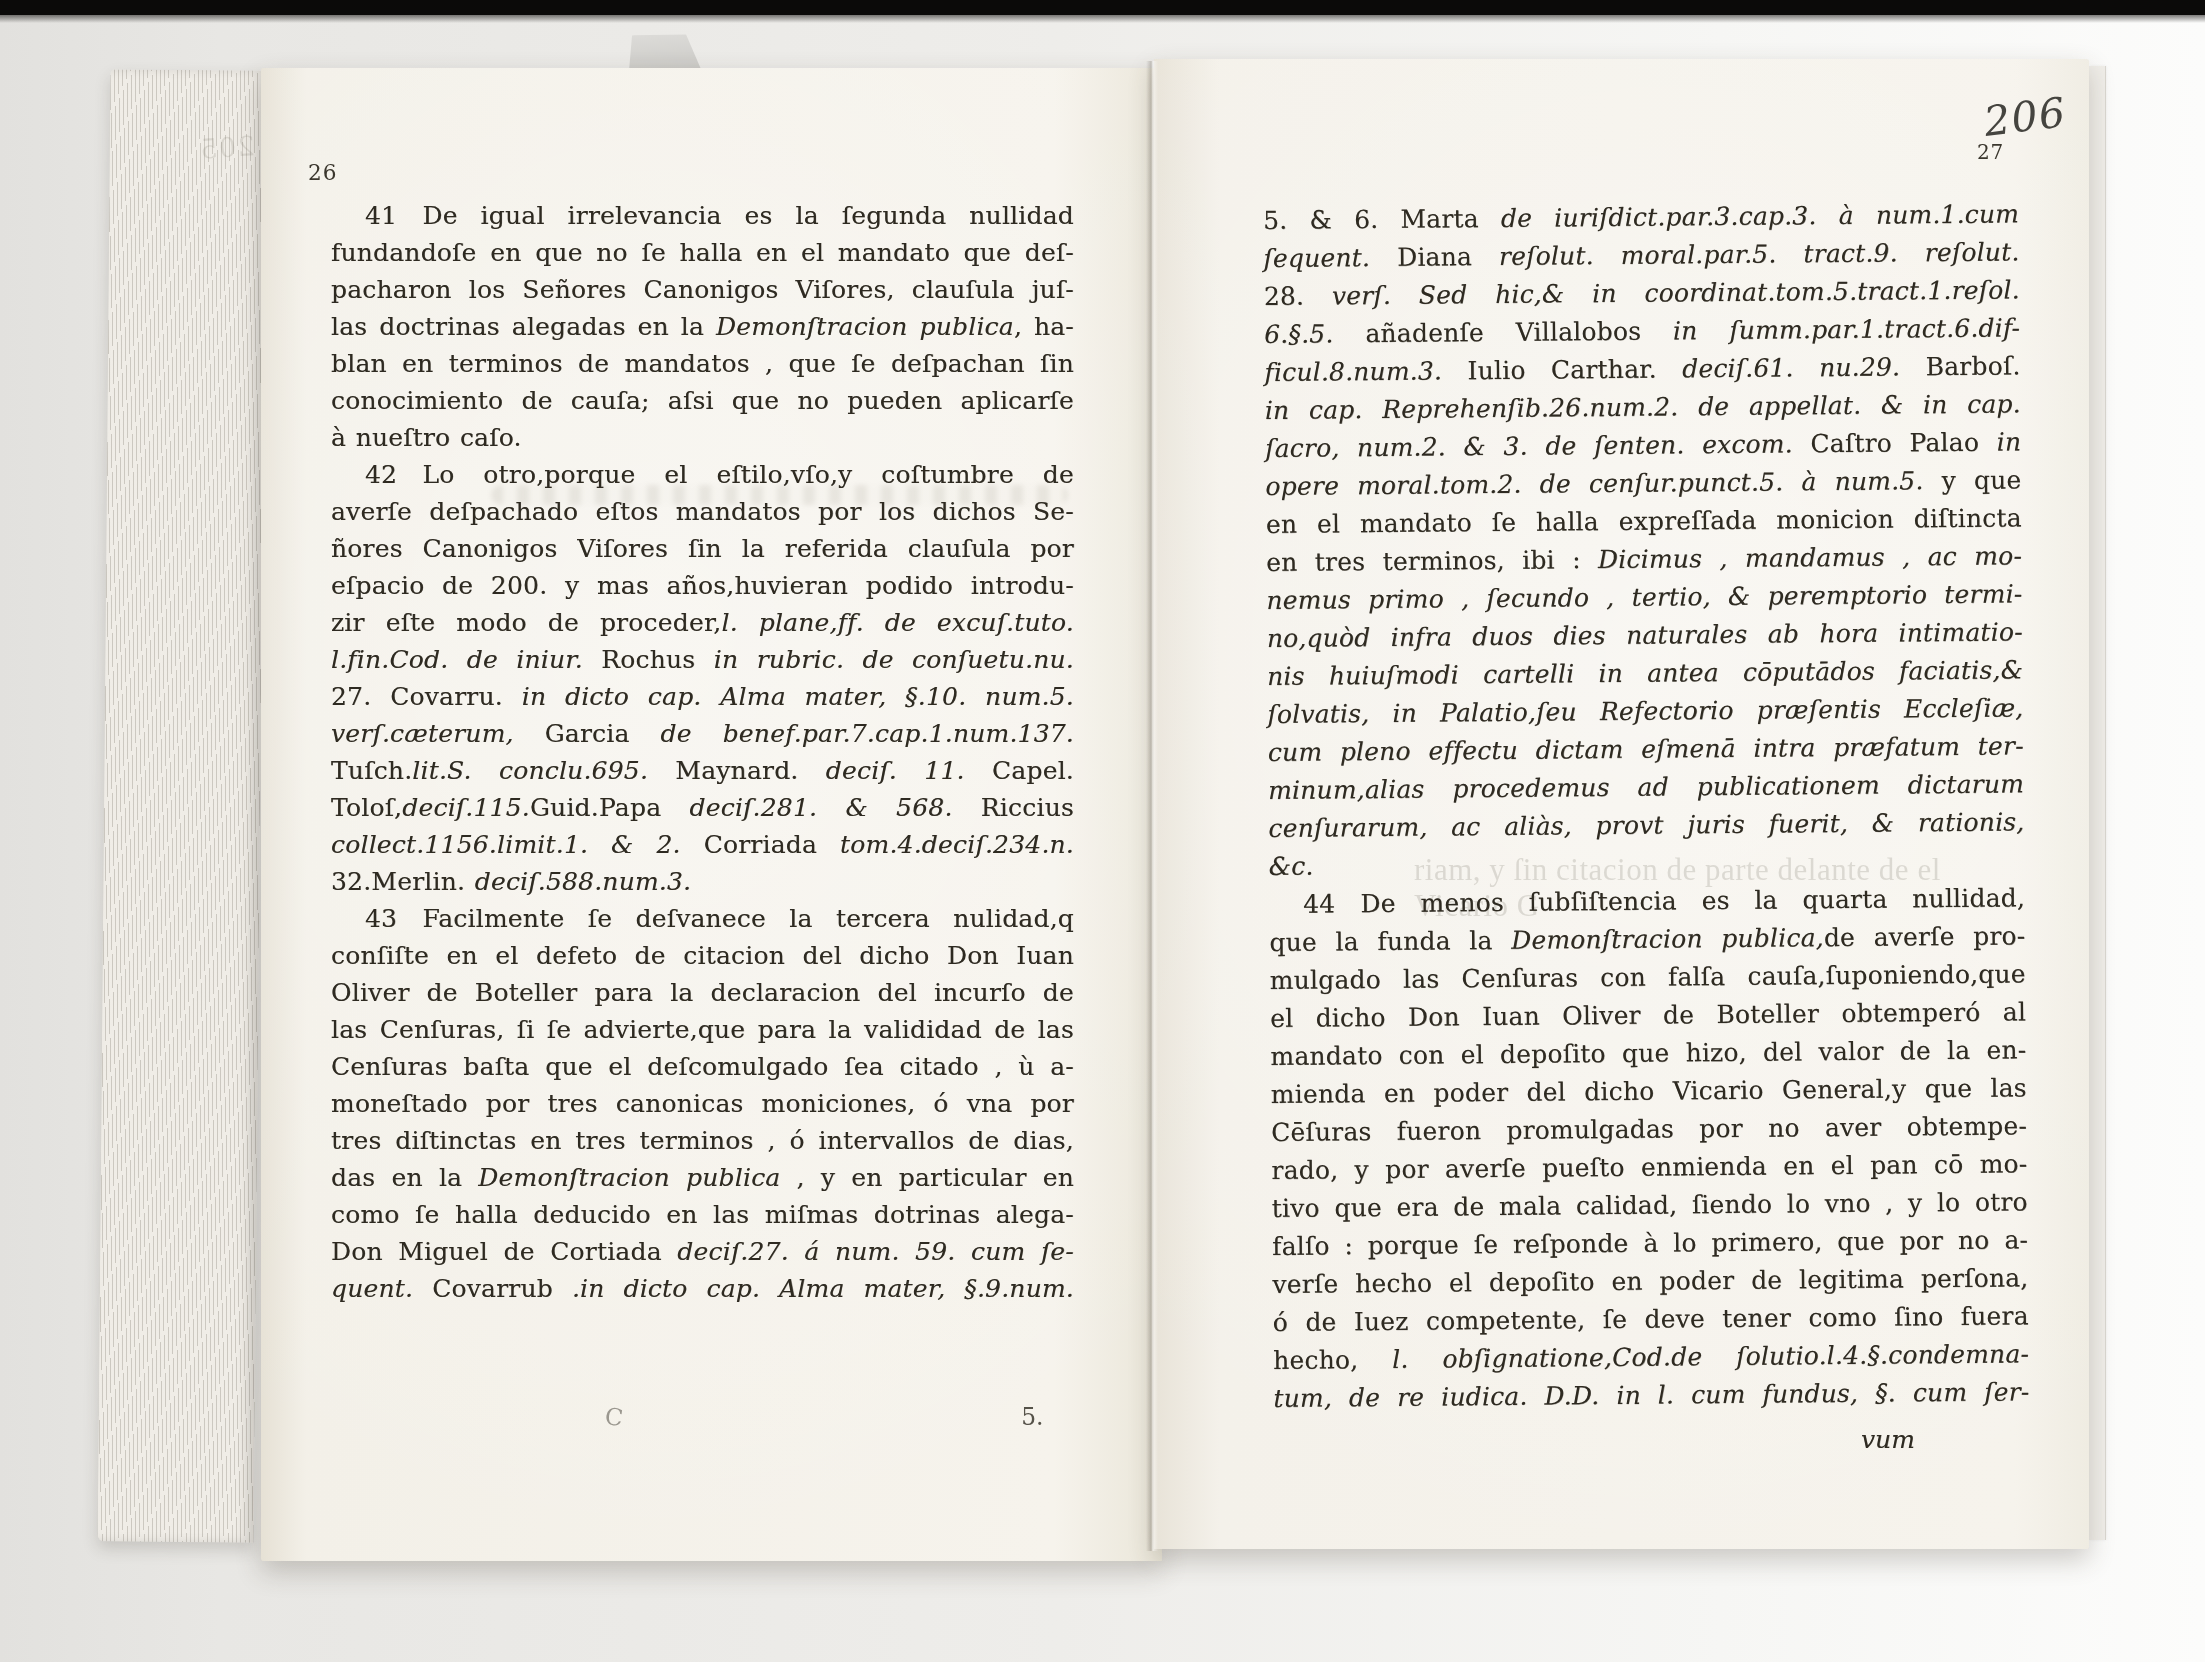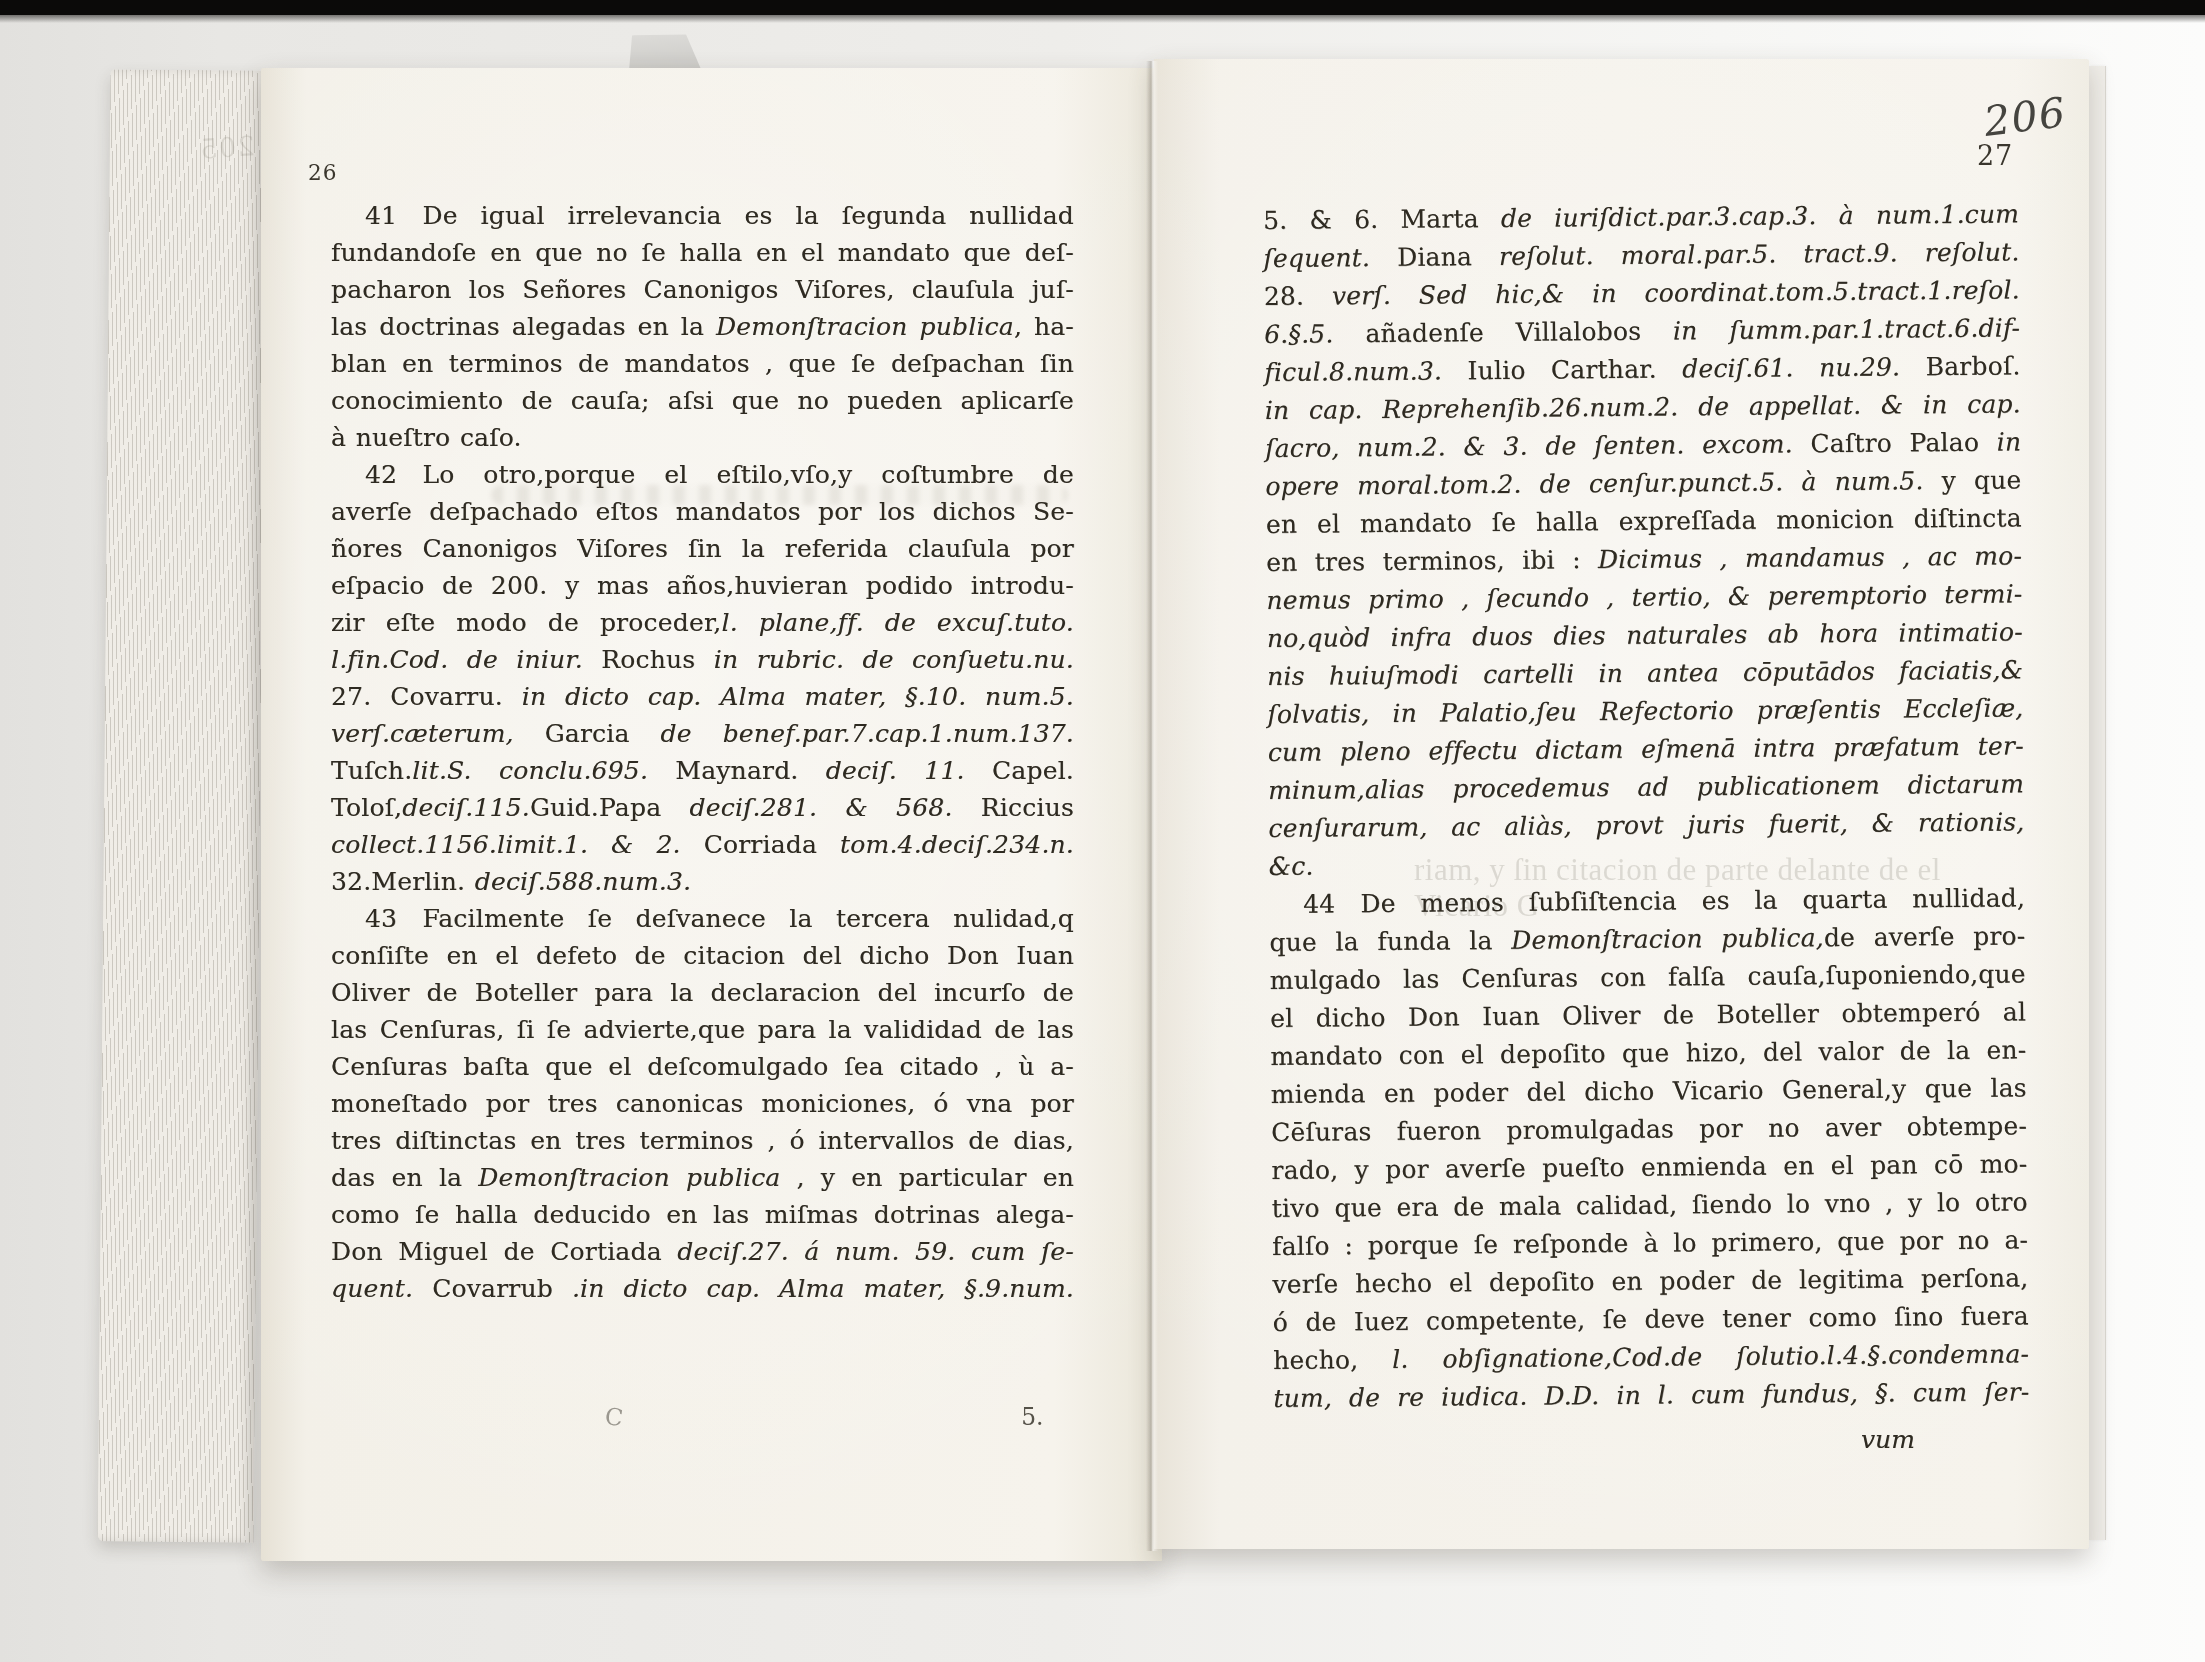--- a/index.html
+++ b/index.html
@@ -29,21 +29,21 @@
     background:
       radial-gradient(120% 90% at 55% 40%, rgba(255,255,255,.38), rgba(255,255,255,0) 70%),
       linear-gradient(90deg,#e8e3d8 0%,#f4f1ea 7%,#f6f3ec 92%,#efece2 100%),#f3f0e8;
     border-radius:0 2.8px 2.8px 0;}
   .fore-edge{position:absolute;left:2089px;top:66px;width:16px;height:1474px;
     background:#f0eee9;border-right:1.4px solid #dad7d0;box-shadow:0.9px 0 2.8px rgba(0,0,0,.06);}
   .gutter{position:absolute;left:1146px;top:61px;width:12.2px;height:1490px;z-index:3;
     background:linear-gradient(90deg,rgba(60,50,38,0) 0%,rgba(60,50,38,.22) 42%,rgba(255,255,255,.5) 58%,rgba(60,50,38,0) 100%);}
   .folio{position:absolute;color:#3a362d;letter-spacing:0.9px;}
   .folio-left{left:47px;top:92px;font-size:21.6px;}
-  .folio-right{left:823px;top:81px;font-size:27px;}
+  .folio-right{left:823px;top:81px;font-size:20px;}
   .textblock{position:absolute;color:#2e2a21;font-size:25px;
     letter-spacing:0.2px; word-spacing:1.4px;
     text-shadow:0.3px 0.3px 0.3px rgba(46,42,33,.45);}
   .tb-left{left:70px;top:129px;width:743px;line-height:37px;}
   .tb-right{left:109px;top:143px;width:756px;line-height:38px;transform:rotate(-.5deg);transform-origin:left top;}
   .line{text-align:justify;text-align-last:justify;white-space:normal;}
   .line.noj{text-align-last:left;}
   .line.ind{padding-left:34px;}
   .it{font-style:italic;}
   .marksrow{position:absolute;left:70px;top:1335px;width:743px;height:37px;font-size:23.4px;color:#2e2a21;}

